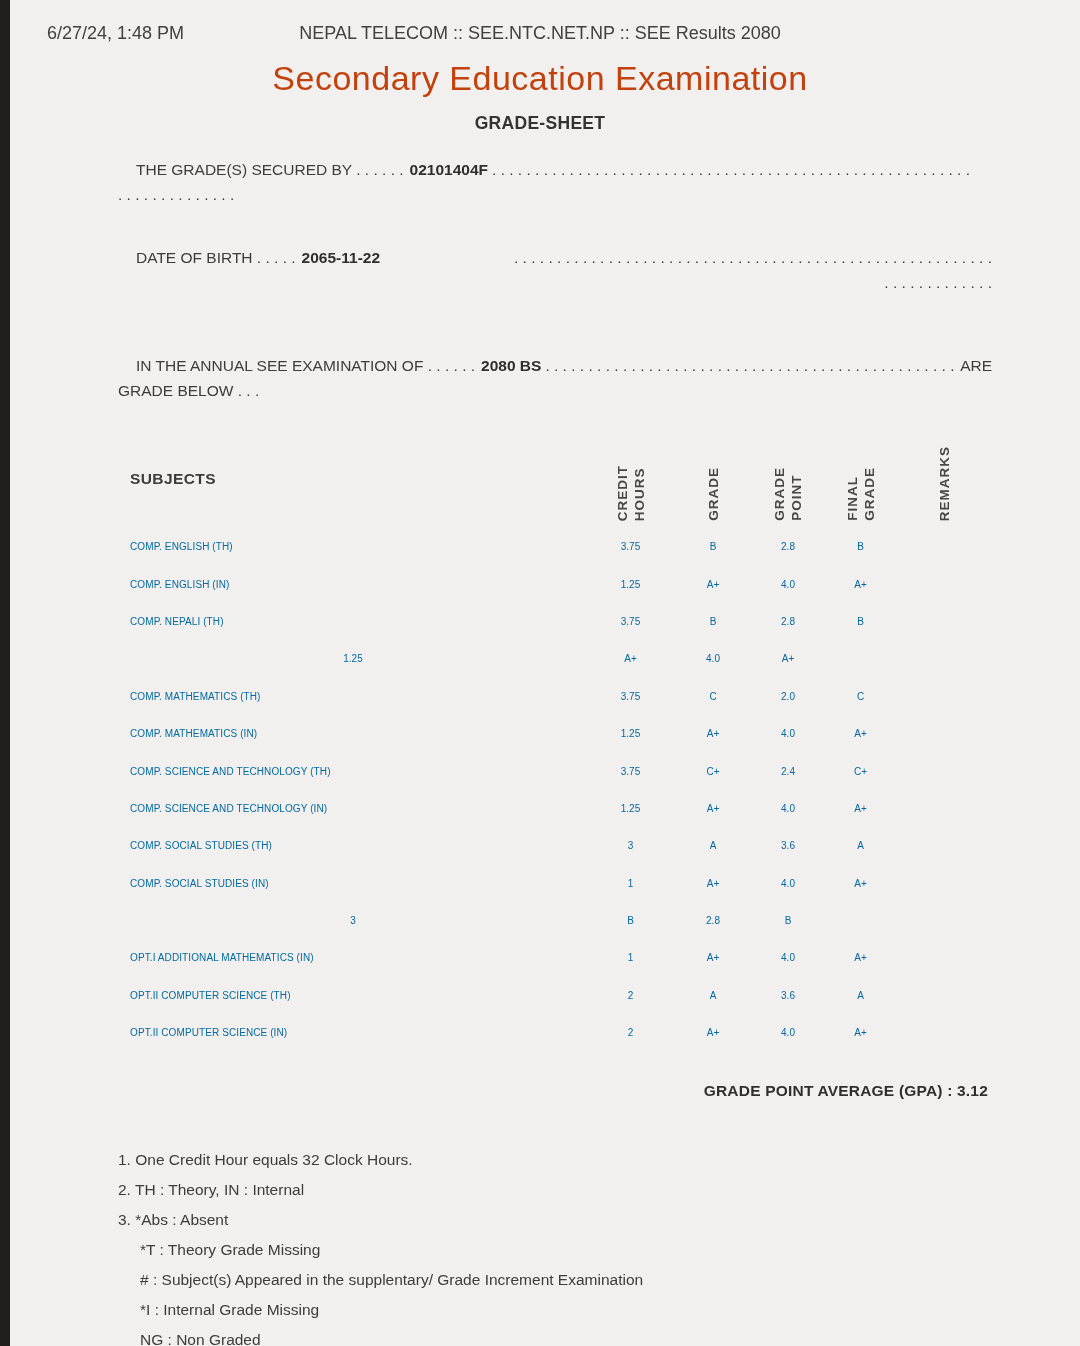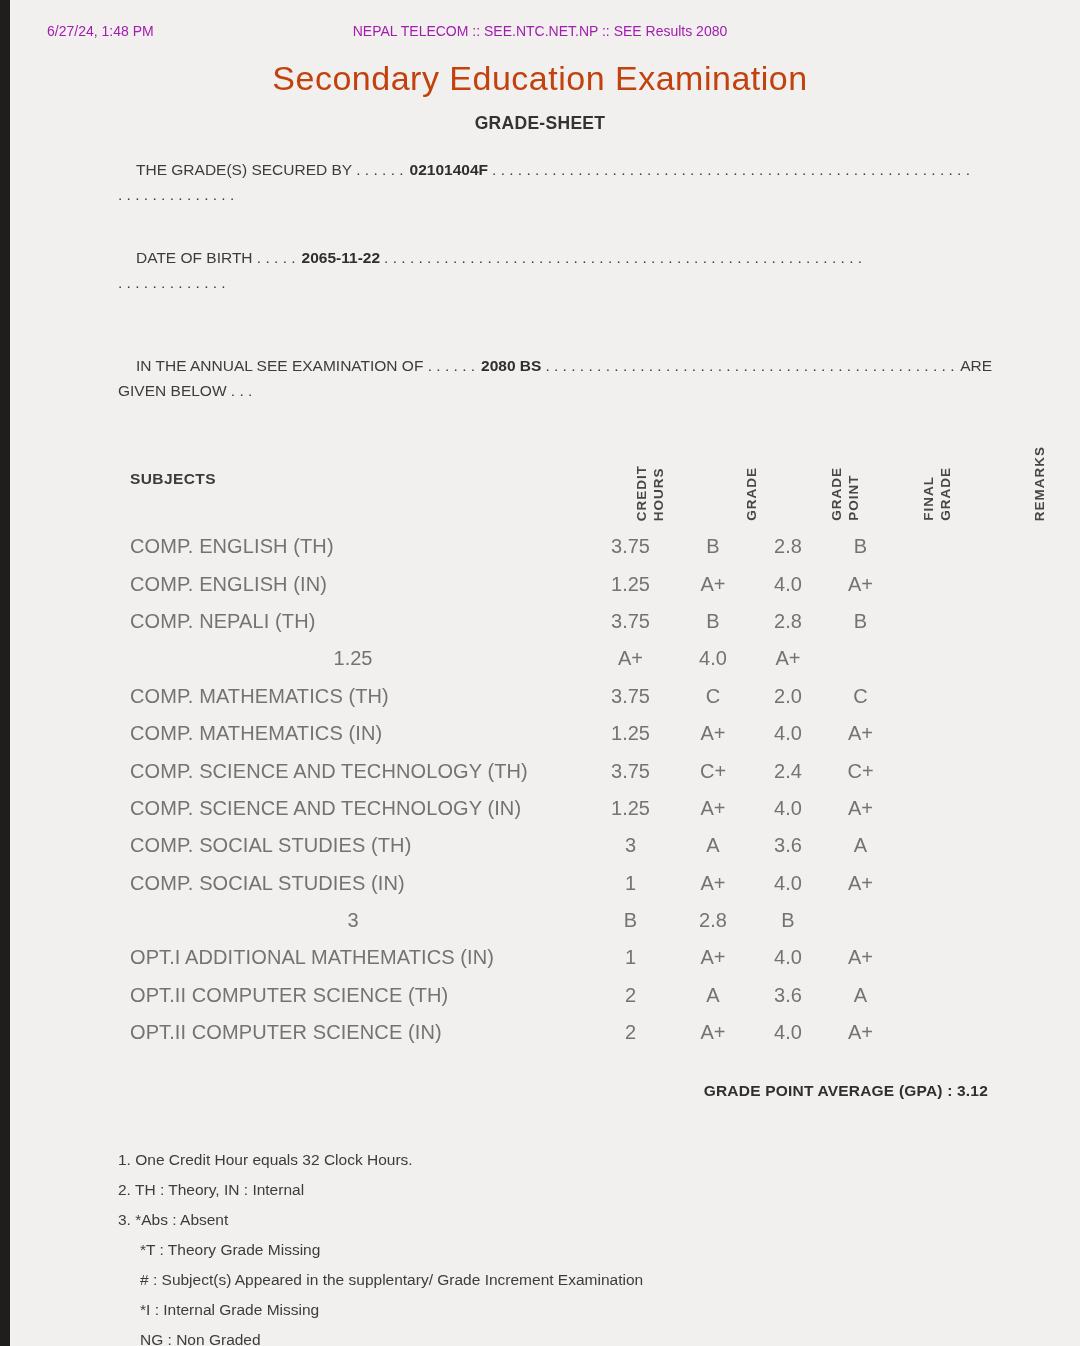--- a/index.html
+++ b/index.html
@@ -9,61 +9,61 @@
     background:#f1f0ee;
     font-family:"Liberation Sans","DejaVu Sans",sans-serif;
     color:#3a3a3a;
     position:relative;
     overflow-x:hidden;
   }
   .film-strip {
     position:absolute; left:0; top:0; width:10px; height:1346px;
     background:#1f1e1d;
   }
-  .print-header { position:relative; padding-top:23px; height:40px; font-size:14px; color:#a21caf; }
+  .print-header { position:relative; padding-top:23px; height:40px; font-size:18px; color:#404040; }
   .ph-left { position:absolute; left:47px; top:23px; }
   .ph-center { text-align:center; }
   .doc-title {
     margin-top:19px; text-align:center;
     font-size:34px; font-weight:400; letter-spacing:0.5px;
   }
   .doc-subtitle {
     margin-top:15px; text-align:center;
     font-size:17.5px; font-weight:700; letter-spacing:0.3px; color:#333;
   }
   .content { margin:0 88px 0 118px; }
   .para { margin-top:0; font-size:15.5px; line-height:25px; color:#3c3c3c; }
   .para .dotline { display:flex; white-space:nowrap; overflow:hidden; }
   .para .dotline .lbl { flex:0 0 auto; padding-left:18px; }
   .para .dotline b { flex:0 0 auto; font-weight:700; color:#2e2e2e; padding:0 4px 0 6px; }
   .para .dotline .fill { flex:1 1 auto; overflow:hidden; }
   .para .dotline .tail { flex:0 0 auto; padding-left:6px; }
   .p1 { margin-top:23px; }
-  .p2 { margin-top:38px; }
+  .p2 { margin-top:38px;text-align:right; }
   .p3 { margin-top:58px; }
 
   .grade-table { margin-top:34px; }
   .thead-grid, .row-grid {
     display:grid;
     grid-template-columns:470px 85px 80px 70px 75px 92px;
   }
-  .thead-grid { height:84px; align-items:end;gap:19px; }
+  .thead-grid { height:84px; align-items:end; }
   .subjects-head {
     align-self:center; font-weight:700; font-size:15.5px;
     letter-spacing:0.4px; color:#3b3b3b; padding-left:12px;
   }
   .vcell { display:flex; justify-content:center; align-items:end; height:84px; }
   .vtext {
     writing-mode:vertical-rl; transform:rotate(180deg);
     white-space:pre-line; text-align:left;
     font-weight:700; font-size:13.5px; letter-spacing:1px;
     line-height:17px; color:#474747;
   }
   .tbody { margin-top:7px; }
-  .row-grid { height:37.4px; align-items:center; font-size:20px; color:#737373; }
+  .row-grid { height:37.4px; align-items:center; font-size:10px; color:#0369a1; }
   .cell-subject { padding-left:12px; letter-spacing:0.1px; }
   .cell-c { text-align:center; }
 
   .gpa-line {
     margin-top:31px; text-align:right; padding-right:4px;
     font-weight:700; font-size:15.5px; color:#2f2f2f; letter-spacing:0.2px;
   }
   .legend { margin-top:45px; font-size:15.5px; color:#3c3c3c; }
   .legend-item { line-height:30px; }
   .legend-item.indent { padding-left:22px; }
@@ -101,21 +101,21 @@
     <div>. . . . . . . . . . . . .</div>
   </div>
 
   <div class="para p3">
     <div class="dotline">
       <span class="lbl">IN THE ANNUAL SEE EXAMINATION OF . . . . . .</span>
       <b>2080 BS</b>
       <span class="fill">. . . . . . . . . . . . . . . . . . . . . . . . . . . . . . . . . . . . . . . . . . . . . . . . . . . . . . . .</span>
       <span class="tail">ARE</span>
     </div>
-    <div>GIVEN BELOW . . .</div>
+    <div>GRADE BELOW . . .</div>
   </div>
 
   <div class="grade-table">
     <div class="thead-grid">
       <div class="subjects-head">SUBJECTS</div>
       <div class="vcell">
           <span class="vtext">CREDIT
 HOURS</span>
         </div>
       <div class="vcell">

